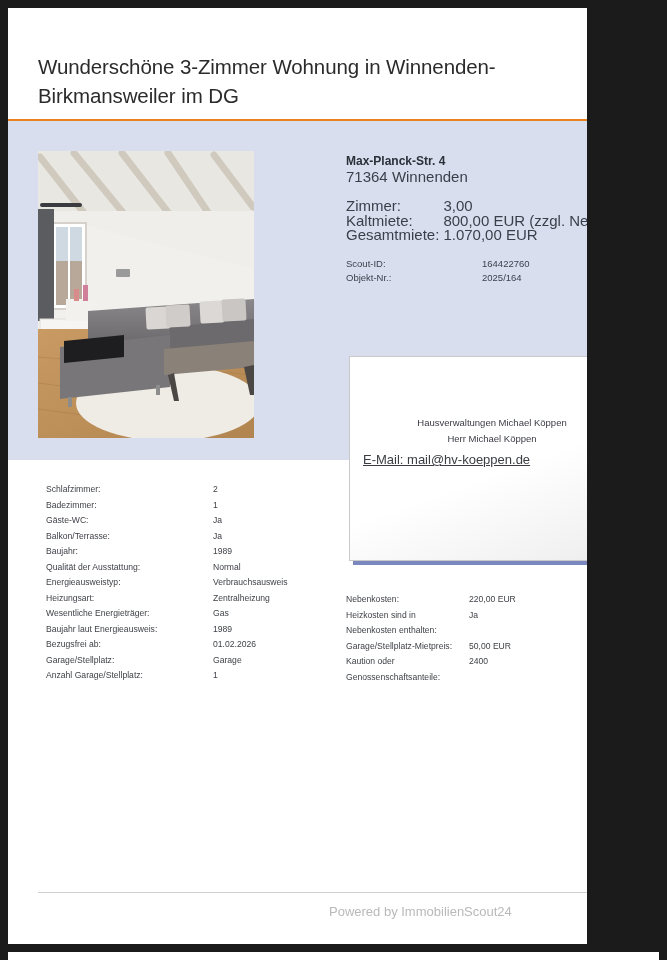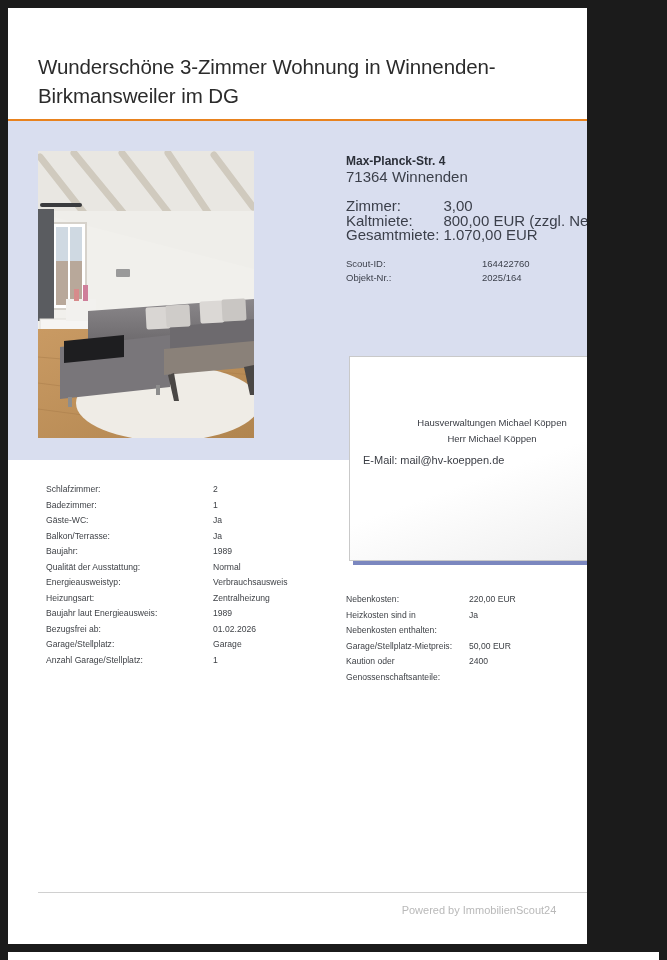--- a/index.html
+++ b/index.html
@@ -158,24 +158,25 @@
     color: #23262c;
     line-height: 16px;
   }
   .contact-line {
     font-size: 9.5px;
     color: #3a3d44;
     line-height: 16px;
     text-align: center;
   }
   .contact-mail {
-    font-size: 11px;
+    font-size: 13px;
     color: #3a3d44;
     line-height: 16px;
     margin-top: 5px;
+    text-decoration: underline;
   }
 
   
   .col-left {
     position: absolute;
     left: 38px;
     top: 474px;
     width: 285px;
   }
   .col-right {
@@ -204,22 +205,22 @@
     top: 884px;
     width: 591px;
     height: 1px;
     background: #d0d0d0;
   }
   .footer-text {
     position: absolute;
     left: 321px;
     top: 896px;
     width: 300px;
-    text-align: center;
-    font-size: 11px;
+    text-align: left;
+    font-size: 13px;
     color: #b9b9b9;
   }
 </style>
 </head>
 <body>
 
 <div class="viewer">
 
   <div class="page">
 
@@ -383,20 +384,24 @@
           </tr>
           <tr>
             <td class="k">Energieausweistyp:</td>
             <td class="v">Verbrauchsausweis</td>
           </tr>
           <tr>
             <td class="k">Heizungsart:</td>
             <td class="v">Zentralheizung</td>
           </tr>
           <tr>
+            <td class="k">Wesentliche Energieträger:</td>
+            <td class="v">Gas</td>
+          </tr>
+          <tr>
             <td class="k">Baujahr laut Energieausweis:</td>
             <td class="v">1989</td>
           </tr>
           <tr>
             <td class="k">Bezugsfrei ab:</td>
             <td class="v">01.02.2026</td>
           </tr>
           <tr>
             <td class="k">Garage/Stellplatz:</td>
             <td class="v">Garage</td>

